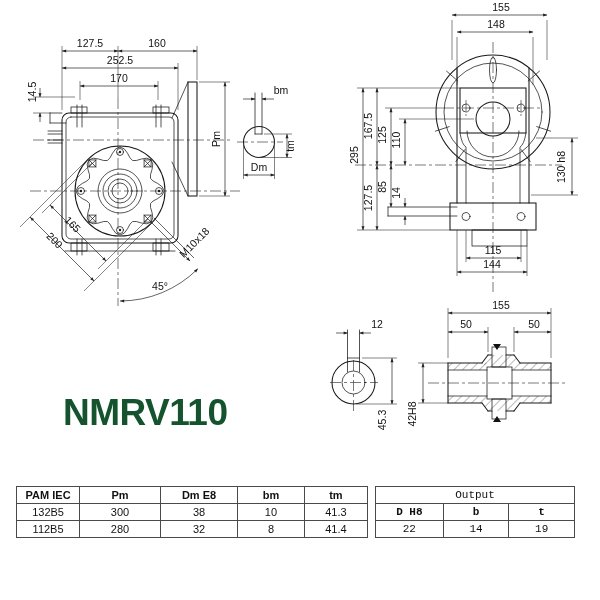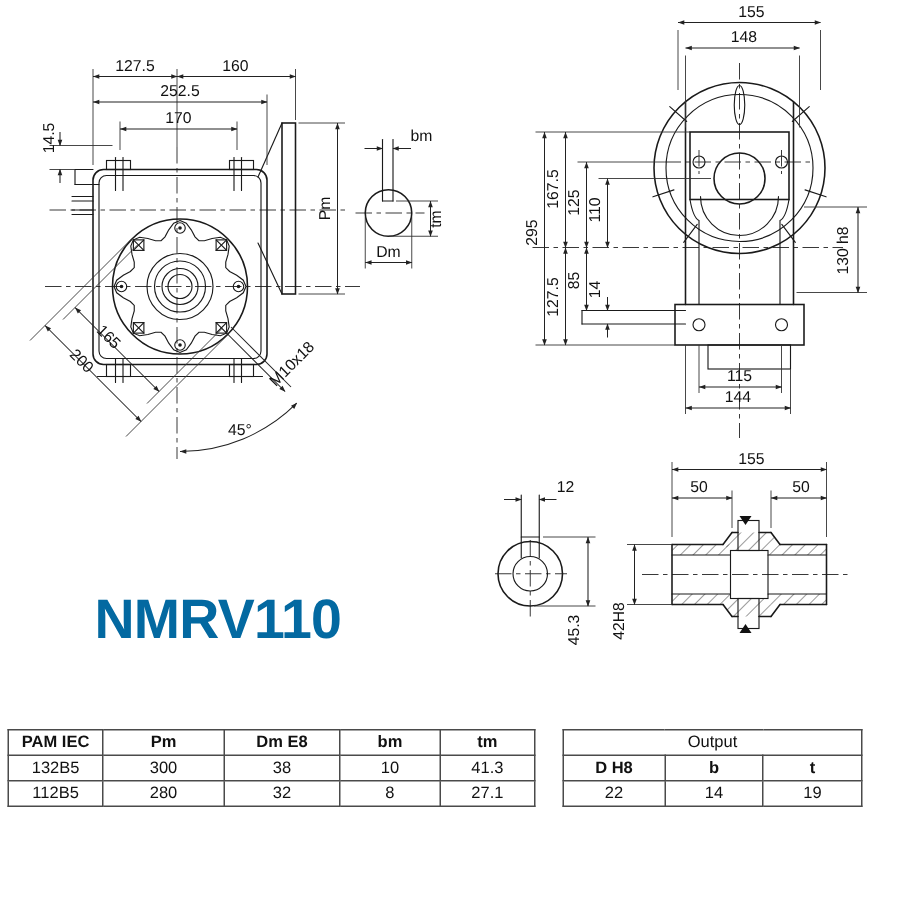--- a/index.html
+++ b/index.html
@@ -6,25 +6,25 @@
   .canvas{position:relative;width:600px;height:600px;background:#fff;overflow:hidden;
           font-family:"Liberation Sans",sans-serif;}
   .canvas svg{position:absolute;left:0;top:0;}
   .obj{stroke:#1a1a1a;stroke-width:1.05;fill:none;stroke-linecap:round;}
   .thin{stroke-width:.75;}
   .cl{stroke:#333;stroke-width:.65;stroke-dasharray:11 3 3 3;fill:none;}
   .dim{stroke:#222;stroke-width:.7;fill:none;}
   .ext{stroke:#333;stroke-width:.6;fill:none;}
   .dtxt{font:10.5px "Liberation Sans",sans-serif;fill:#111;text-anchor:middle;}
   .title{position:absolute;left:63px;top:392px;font-size:37px;font-weight:bold;
-         letter-spacing:-.5px;color:#0369a1;}
+         letter-spacing:-.5px;color:#14532d;}
   table{border-collapse:collapse;table-layout:fixed;position:absolute;
         font-size:11px;color:#111;}
-  .t1{left:5px;top:486px;width:352px;padding-left:20px;}
-  .t2{left:375px;top:486px;width:200px;}
+  .t1{left:16px;top:486px;width:352px;padding-left:20px;}
+  .t2{left:375px;top:486px;width:200px;font-family:Liberation Mono, monospace;}
   th,td{border:1px solid #4a4a4a;text-align:center;height:16px;padding:0 2px;
         overflow:hidden;white-space:nowrap;}
   th{font-weight:bold;}
   th.norm{font-weight:400;}
 </style>
 </head>
 <body>
 
 <div class="canvas">
 
@@ -331,21 +331,21 @@
     <td>300</td>
     <td>38</td>
     <td>10</td>
     <td>41.3</td>
   </tr>
   <tr>
     <td>112B5</td>
     <td>280</td>
     <td>32</td>
     <td>8</td>
-    <td>27.1</td>
+    <td>41.4</td>
   </tr>
 </tbody>
     </table>
 
 <table class="t2">
   <colgroup>
         <col style="width:34%">
         <col style="width:33%">
         <col style="width:33%">
       </colgroup>

